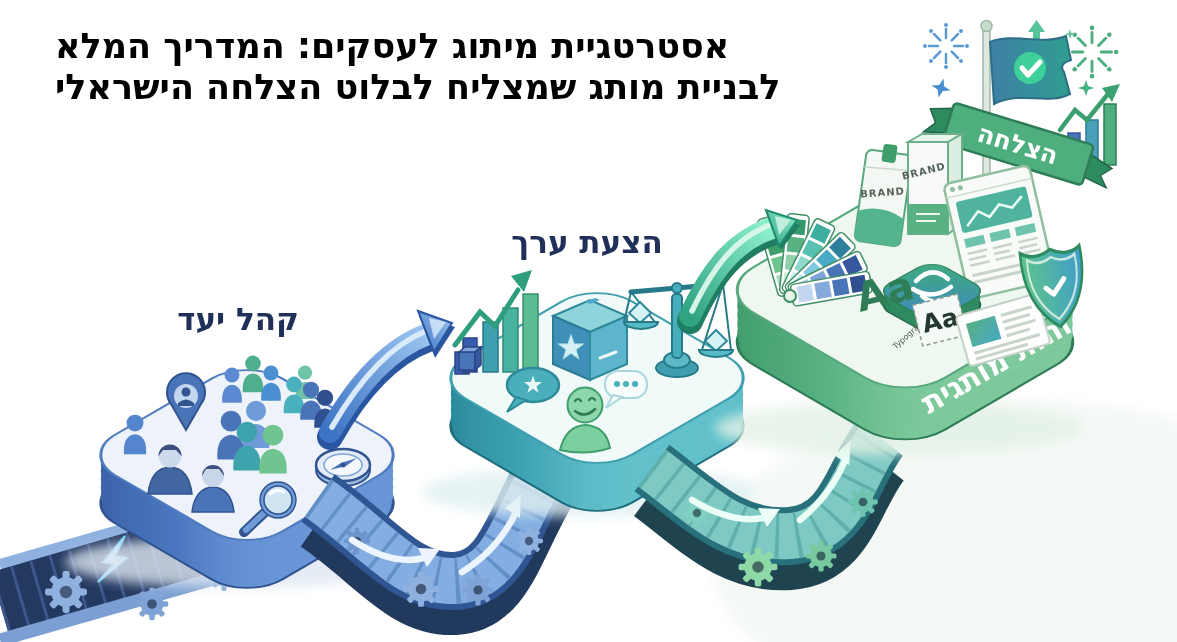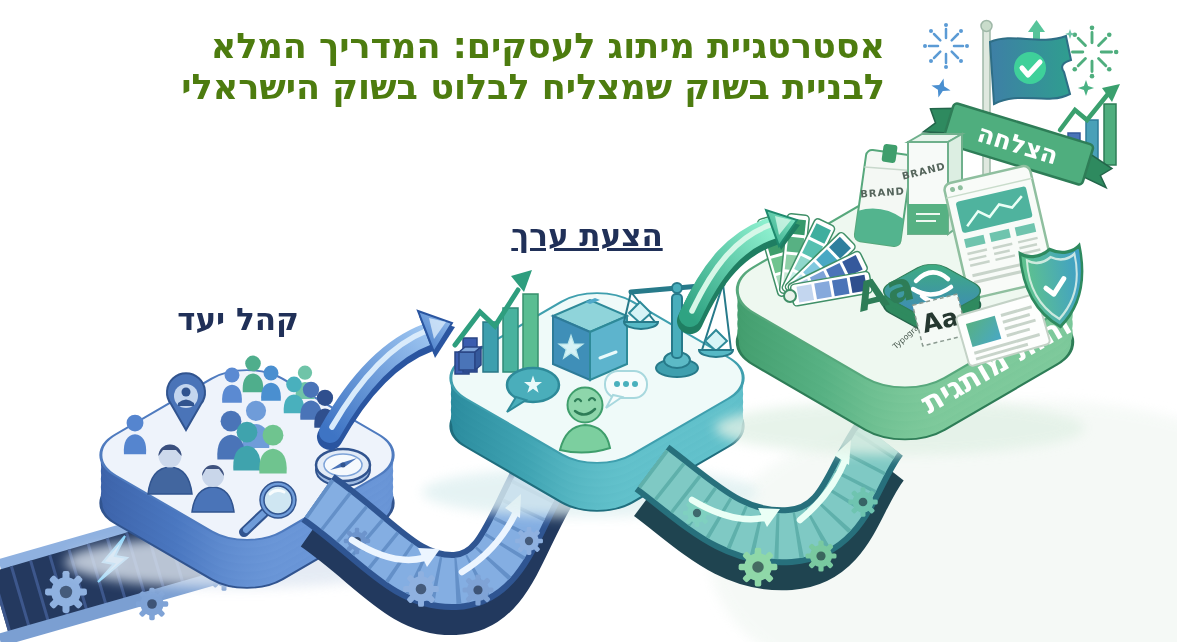--- a/index.html
+++ b/index.html
@@ -1,24 +1,24 @@
 <!DOCTYPE html>
 <html><head>
 <meta charset="utf-8">
 <style>
   html,body{margin:0;padding:0;background:#ffffff;}
   .canvas{position:relative;width:1177px;height:642px;background:#ffffff;overflow:hidden;
           font-family:"DejaVu Sans",sans-serif;}
-  .title{position:absolute;left:55px;top:26px;width:830px;text-align:right;direction:rtl;
-         color:#4d7c0f;font-weight:bold;font-size:35px;line-height:1.18;}
+  .title{position:absolute;left:55px;top:26px;width:830px;text-align:left;direction:rtl;
+         color:#000000;font-weight:bold;font-size:35px;line-height:1.18;}
   .title div{white-space:nowrap;}
   .stage-label{position:absolute;direction:rtl;color:#203058;font-weight:bold;font-size:31px;
                text-align:center;white-space:nowrap;}
   #label-audience{left:138px;top:301px;width:200px;}
-  #label-value{left:487px;top:217px;width:200px;text-decoration:underline;}
+  #label-value{left:487px;top:224px;width:200px;}
   svg{position:absolute;left:0;top:0;}
   svg text{font-family:"DejaVu Sans",sans-serif;}
 </style>
 </head>
 <body>
 
 <div class="canvas">
 
 <svg width="1177" height="642" viewBox="0 0 1177 642">
   <defs>
@@ -470,18 +470,18 @@
     <path d="M690,316 C712,268 736,240 772,228" stroke="url(#gArrG)" stroke-width="22" fill="none" stroke-linecap="round"></path>
     <path d="M692,311 C714,265 737,237 770,225" stroke="#d6f7e8" stroke-width="5.5" fill="none" stroke-linecap="round"></path>
     <polygon points="800,225 781,250 768,215" fill="#1f7e62"></polygon>
     <polygon points="797,220 779,246 766,210" fill="url(#gArrG)" stroke="#1f8a6e" stroke-width="2"></polygon>
     <polygon points="791,220 779,235 775,216" fill="#d6f7e8" opacity="0.8"></polygon>
   </g>
 </svg>
 
 <div class="title">
   <div>אסטרטגיית מיתוג לעסקים: המדריך המלא</div>
-  <div>לבניית בשוק שמצליח לבלוט בשוק הישראלי</div>
+  <div>לבניית מותג שמצליח לבלוט הצלחה הישראלי</div>
 </div>
 <div class="stage-label" id="label-audience">קהל יעד</div>
 <div class="stage-label" id="label-value">הצעת ערך</div>
 
 </div>
 
 </body></html>

